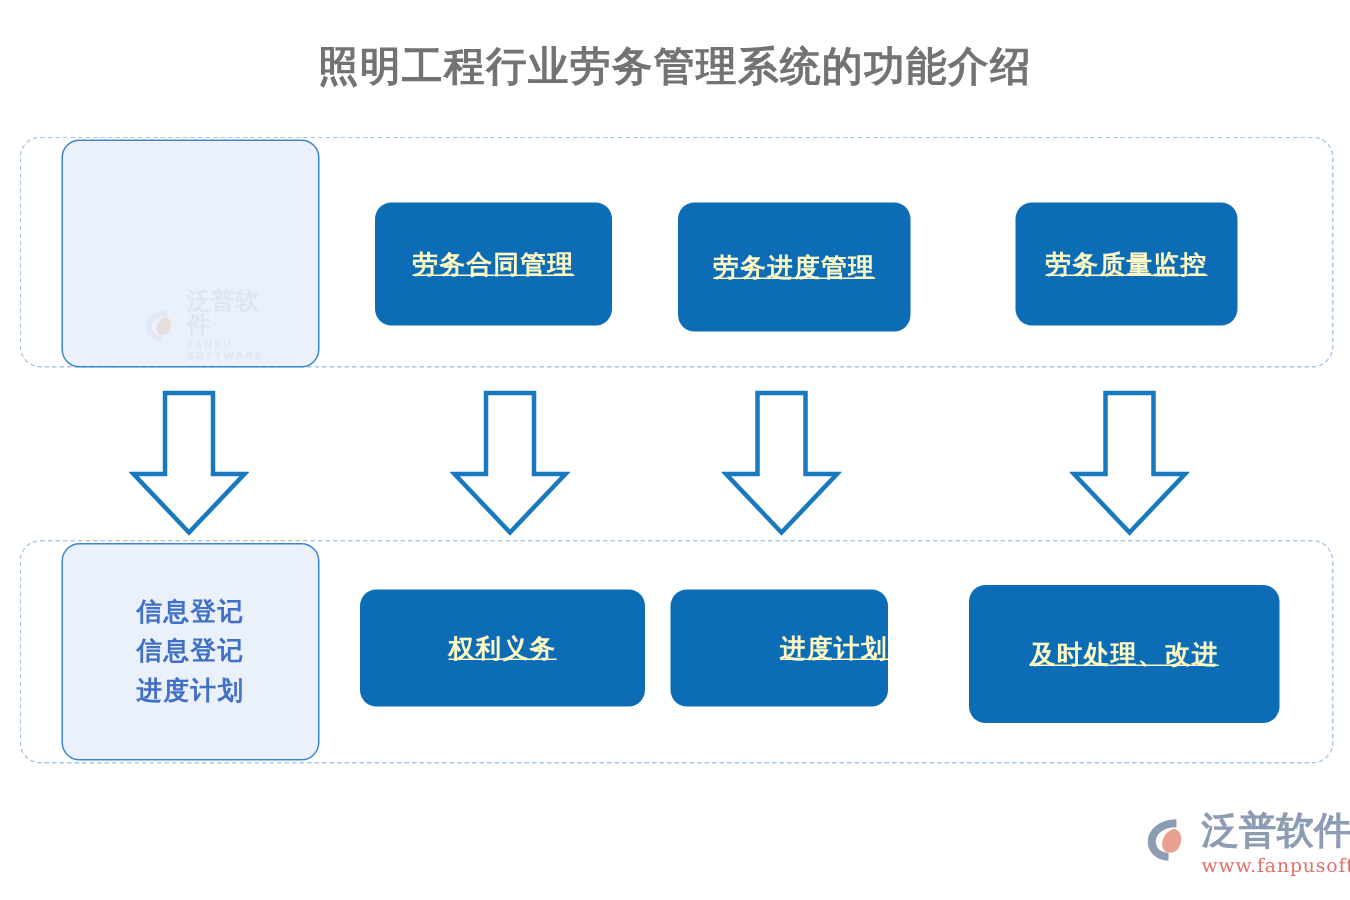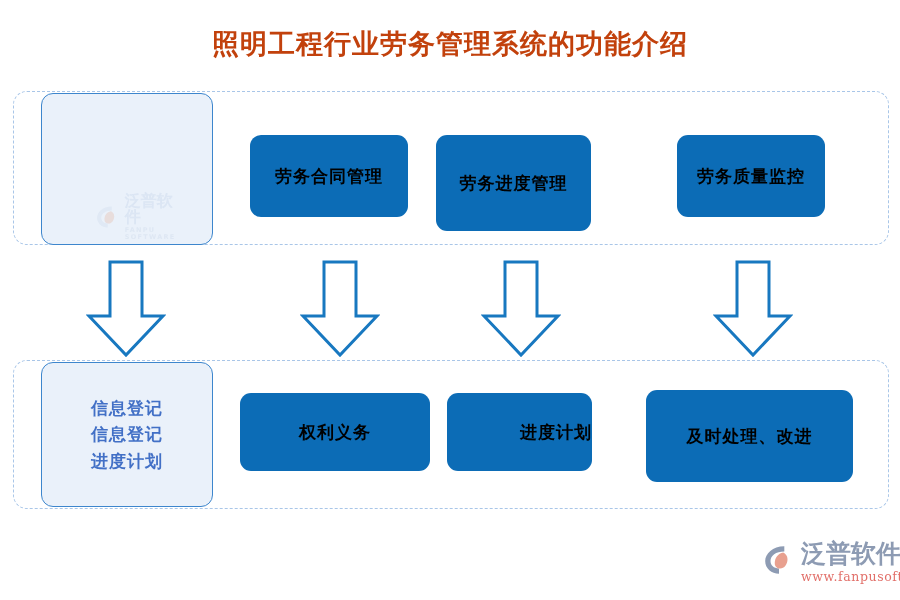--- a/index.html
+++ b/index.html
@@ -17,21 +17,21 @@
 
   
   #page-title {
     position: absolute;
     left: 0;
     top: 26px;
     width: 900px;
     text-align: center;
     font-size: 27px;
     font-weight: bold;
-    color: #c2410c;
+    color: #737373;
     letter-spacing: 1px;
     font-family: "DejaVu Serif", "Liberation Serif", serif;
   }
 
   
   .dashed-group {
     position: absolute;
     border: 1.5px dashed #a9c6e8;
     border-radius: 14px;
     box-sizing: border-box;
@@ -107,29 +107,30 @@
 
   
   .card-solid {
     position: absolute;
     box-sizing: border-box;
     background: #0c6cb6;
     border-radius: 11px;
     display: flex;
     align-items: center;
     justify-content: center;
-    color: #000000;
+    color: #fef9c3;
     font-weight: bold;
     font-size: 17px;
     letter-spacing: 1px;
     font-family: "DejaVu Serif", "Liberation Serif", serif;
     text-align: center;
+    text-decoration: underline;
   }
   #card-contract { left: 250px; top: 135px; width: 158px; height: 82px; }
-  #card-progress { left: 436px; top: 135px; width: 155px; height: 96px; }
+  #card-progress { left: 452px; top: 135px; width: 155px; height: 86px; }
   #card-quality  { left: 677px; top: 135px; width: 148px; height: 82px; }
 
   #card-rights   { left: 240px; top: 393px; width: 190px; height: 78px; }
   #card-plan     { left: 447px; top: 393px; width: 145px; height: 78px; justify-content: flex-end; }
   #card-improve  { left: 646px; top: 390px; width: 207px; height: 92px; }
 
   
   .arrow-down {
     position: absolute;
     width: 80px;

